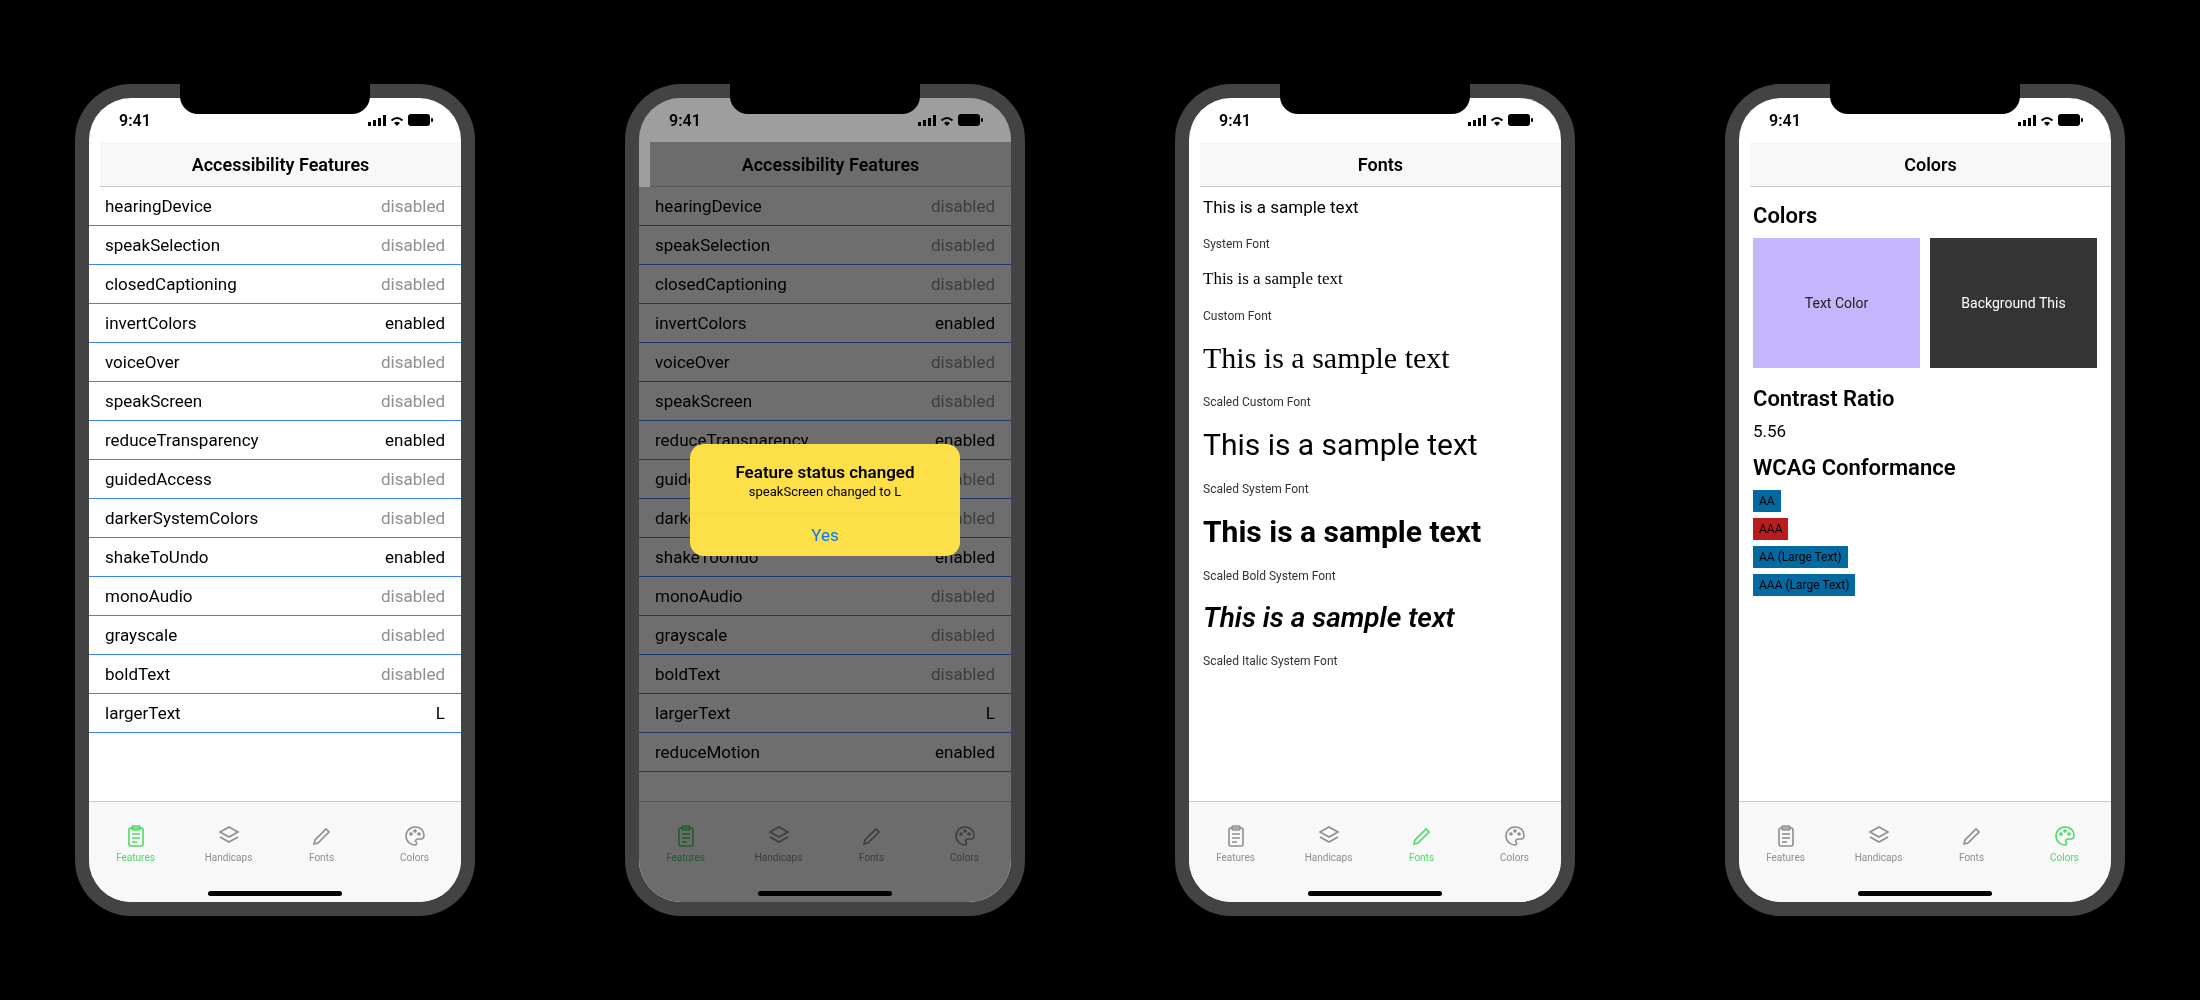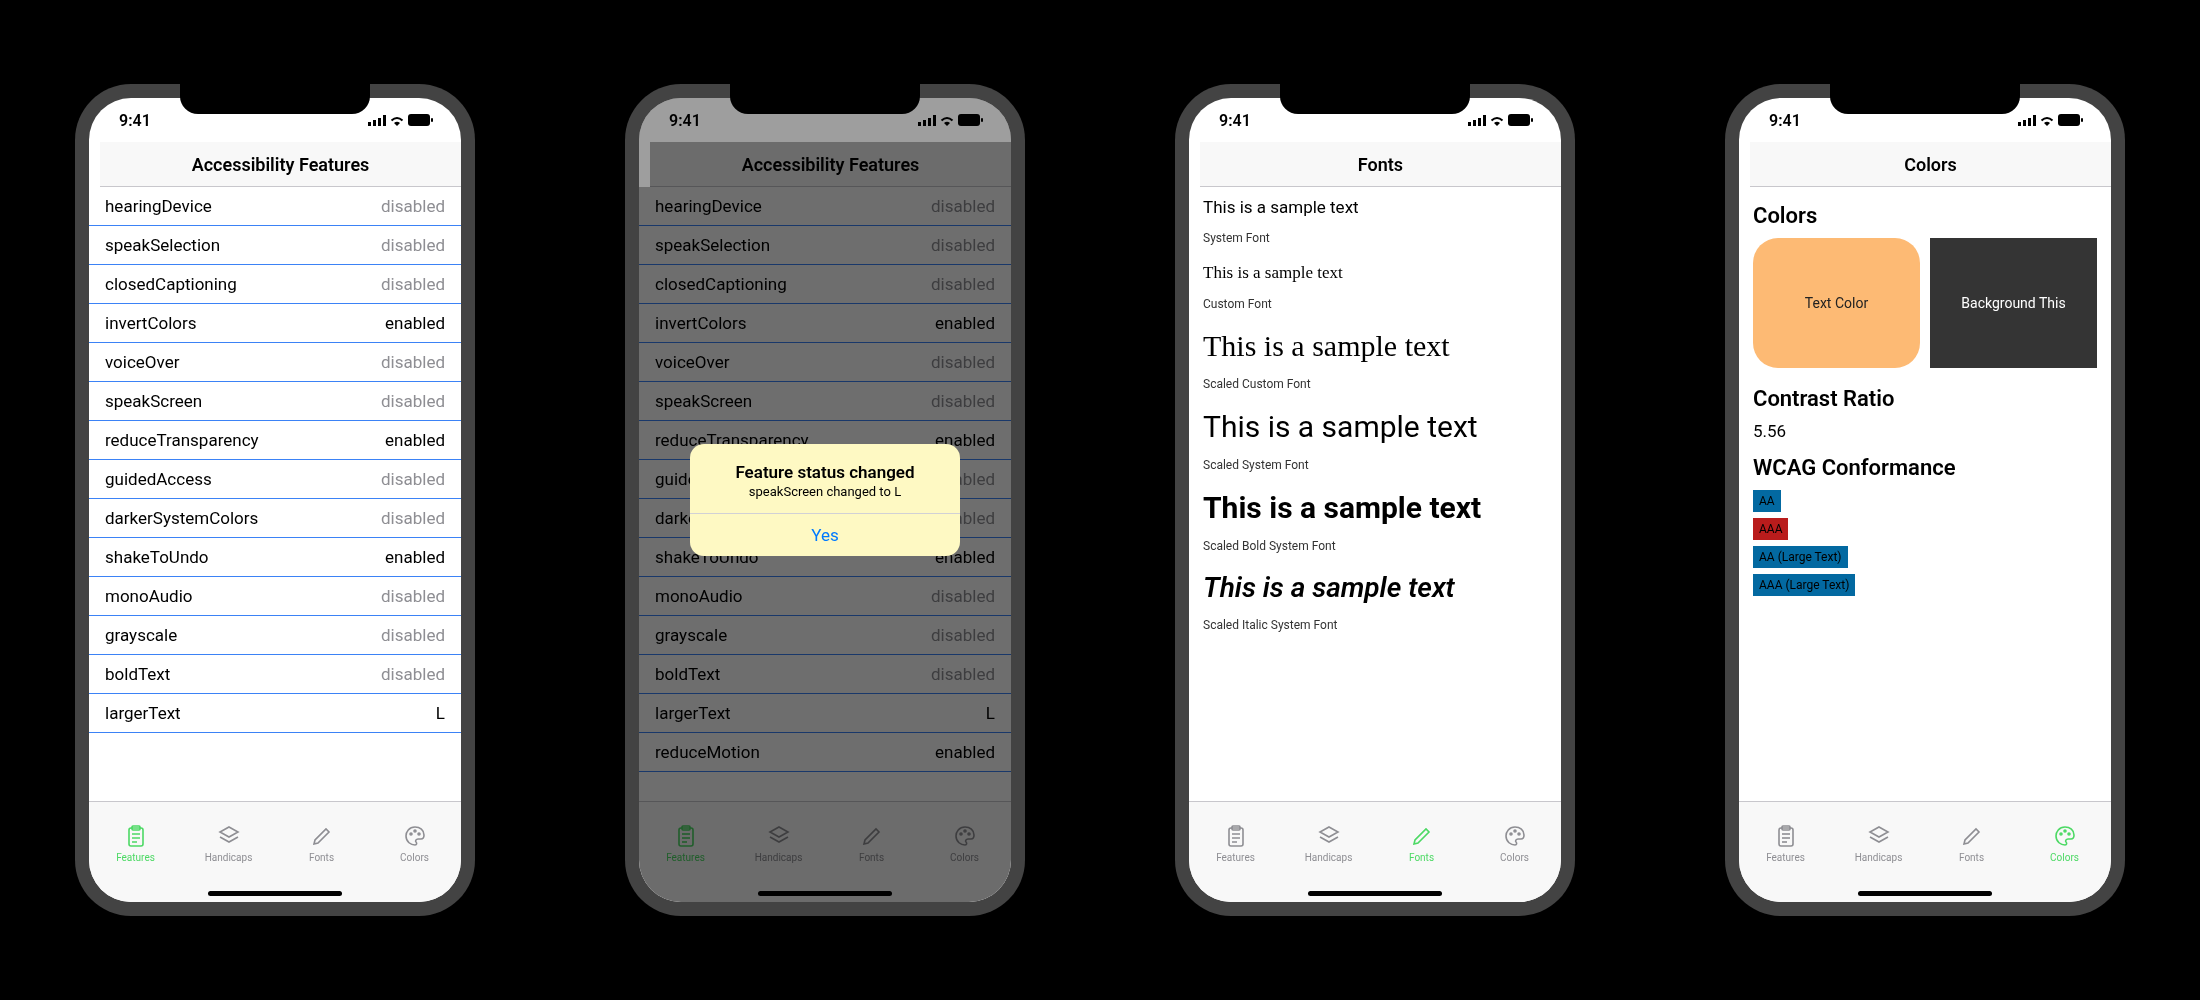--- a/index.html
+++ b/index.html
@@ -126,48 +126,48 @@
     position: absolute;
     inset: 0;
     background: rgba(0,0,0,0.38);
     display: flex;
     align-items: center;
     justify-content: center;
     z-index: 30;
   }
   .alert {
     width: 270px;
-    background: #fef9c3;
+    background: #fde047;
     border-radius: 14px;
     overflow: hidden;
     text-align: center;
   }
   .alert-body { padding: 18px 12px 14px; }
   .alert-title { font-weight: 600; font-size: 17px; margin-bottom: 2px; }
   .alert-msg { font-size: 13px; }
   .alert-btn {
     border-top: 1px solid #d1d1d6;
     padding: 11px 0;
     color: #007aff;
     font-size: 17px;
   }
   .fonts-content { padding: 10px 14px; }
   .sample { margin-bottom: 18px; }
-  .sample .caption { font-size: 12px; color: #333; margin-top: 14px; }
+  .sample .caption { font-size: 12px; color: #333; margin-top: 20px; }
   .s1 { font-size: 17px; }
   .s2 { font-family: Georgia, "Times New Roman", serif; font-size: 17px; }
   .s3 { font-family: Georgia, "Times New Roman", serif; font-size: 30px; }
   .s4 { font-size: 30px; }
   .s5 { font-size: 30px; font-weight: 700; }
   .s6 { font-size: 28px; font-style: italic; font-weight: 600; }
   .colors-content { padding: 12px 14px; font-size: 17px; }
   .colors-content h3 { font-size: 22px; font-weight: 600; margin: 4px 0 10px; }
   .swatches { display: flex; gap: 10px; margin-bottom: 18px; }
   .swatch { flex: 1; height: 130px; display: flex; align-items: center; justify-content: center; color: #fff; font-size: 14px; }
-  .sw-text-color { background: #fdba74; color: #222; border-radius: 25px; }
+  .sw-text-color { background: #c4b5fd; color: #222; }
   .sw-bg-color { background: #343434; }
   .ratio-value { margin: 6px 0 14px; }
   .badges { display: flex; flex-direction: column; gap: 6px; align-items: flex-start; }
   .badge { padding: 4px 6px; font-size: 12px; }
   .badge.green { background: #0369a1; }
   .badge.red { background: #b91c1c; }
   .dimmed .statusbar,
   .dimmed .navbar,
   .dimmed .content,
   .dimmed .tabbar { filter: brightness(0.7); }

